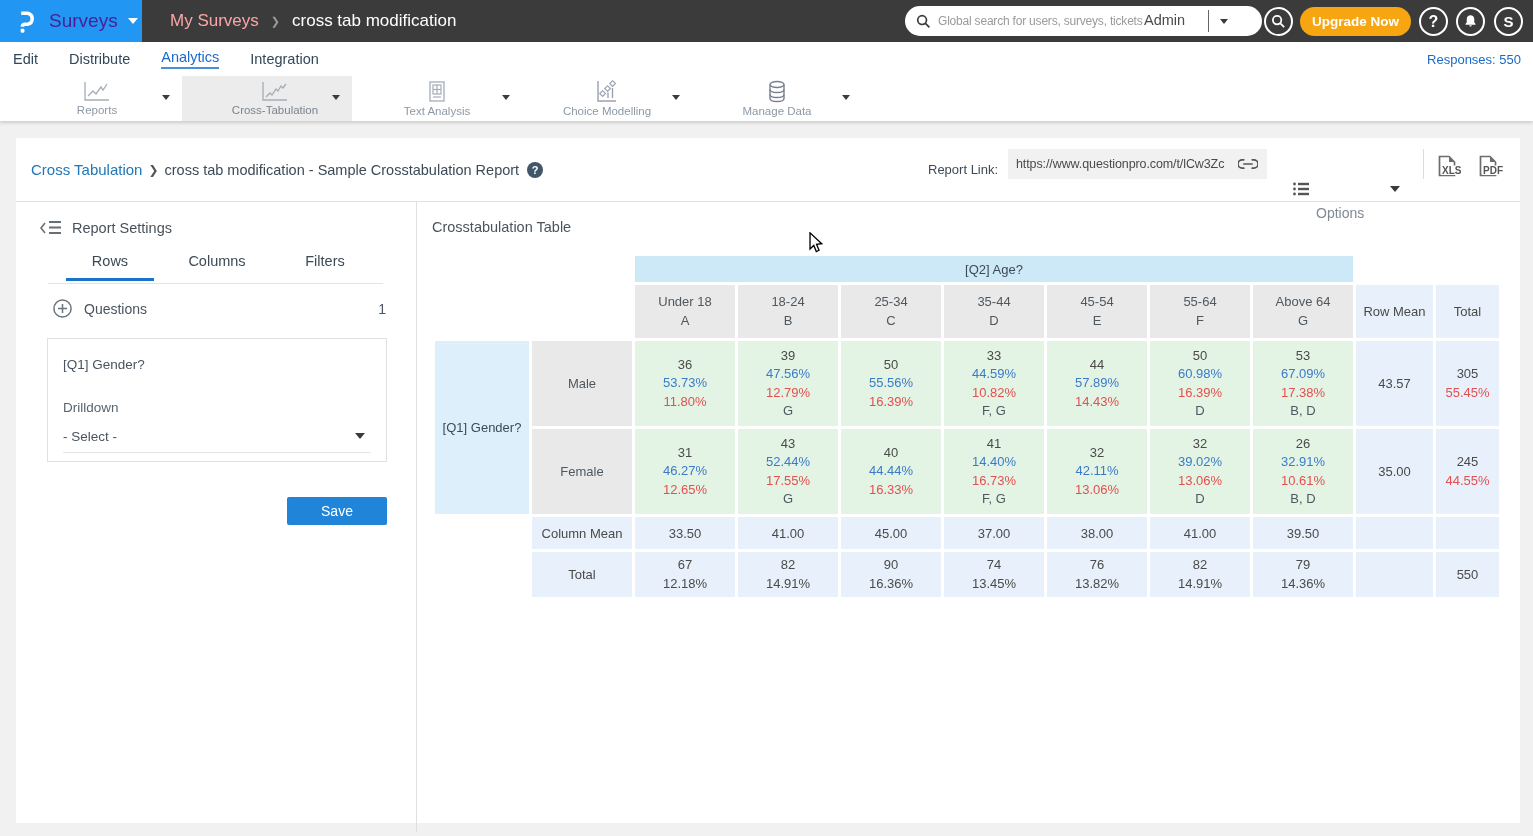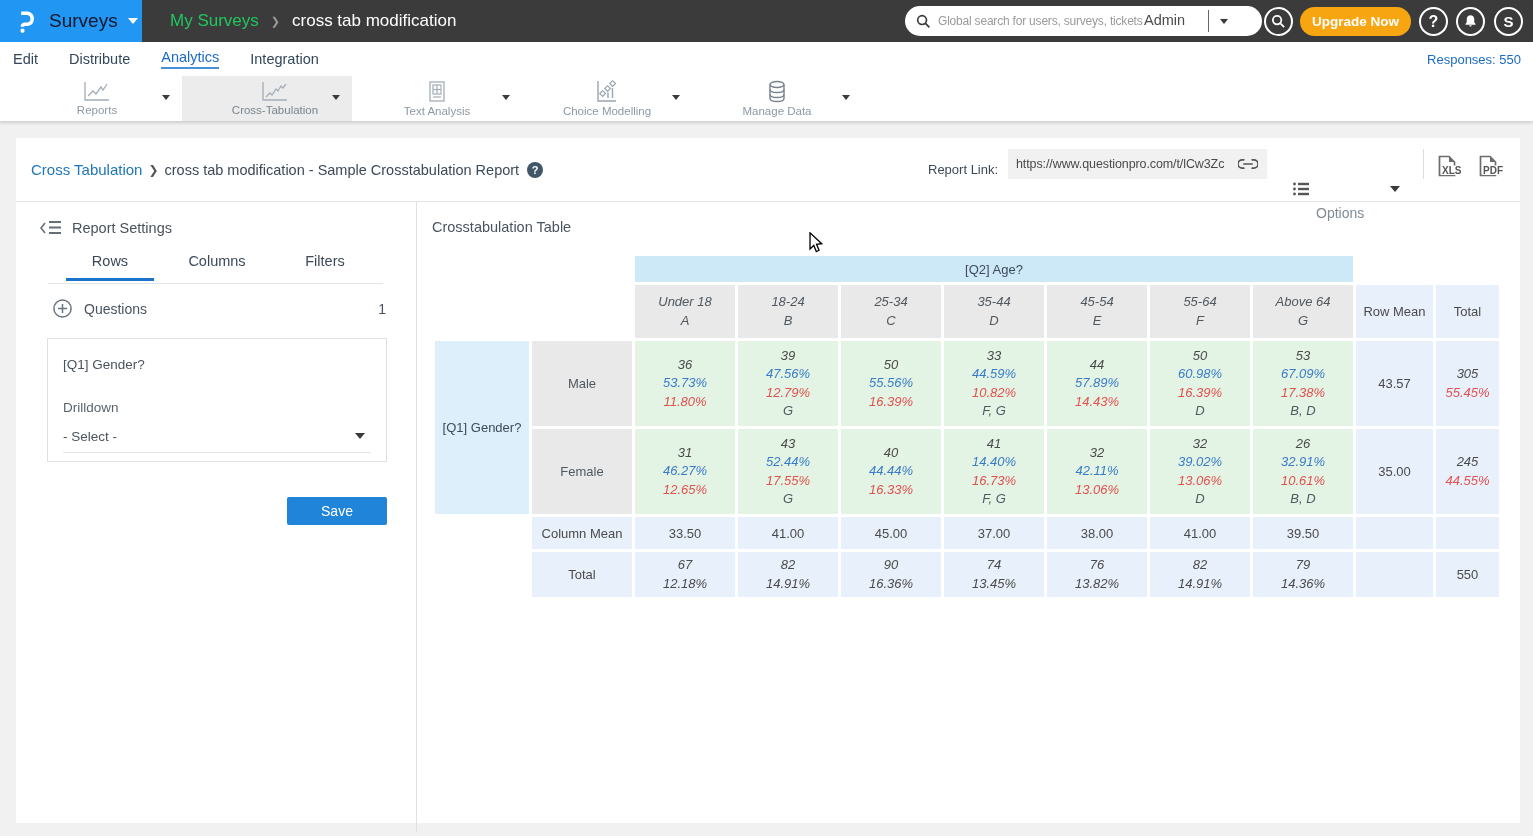--- a/index.html
+++ b/index.html
@@ -1,24 +1,24 @@
 <!DOCTYPE html>
 <html><head>
 <meta charset="utf-8">
 <style>
 * { margin:0; padding:0; box-sizing:border-box; }
 html,body { width:1533px; height:836px; overflow:hidden; font-family:"Liberation Sans", sans-serif; background:#f1f1f1; }
 
 
 .topbar { height:42px; background:#3b3b3b; display:flex; align-items:center; position:relative; }
-.logo { width:142px; height:42px; background:#2196f3; display:flex; align-items:center; padding-left:20px; color:#0f172a; }
+.logo { width:142px; height:42px; background:#2196f3; display:flex; align-items:center; padding-left:20px; color:#4c1d95; }
 .logo .ptext { font-size:19px; margin-left:14px; }
 .logo .caret { margin-left:10px; }
 .caret { width:0; height:0; border-left:5px solid transparent; border-right:5px solid transparent; border-top:6px solid currentColor; display:inline-block; }
-.crumb1 { color:#22c55e; font-size:17px; margin-left:28px; }
+.crumb1 { color:#fca5a5; font-size:17px; margin-left:28px; }
 .crumb-sep { color:#9a9a9a; font-size:11px; margin:0 12px; }
 .crumb2 { color:#fff; font-size:17px; }
 .searchpill { position:absolute; left:905px; top:6px; width:357px; height:30px; background:#fff; border-radius:15px; }
 .searchpill svg { position:absolute; left:11px; top:8px; }
 .searchpill .ph { position:absolute; left:33px; top:8px; width:205px; color:#9a9a9a; font-size:12px; letter-spacing:-0.2px; white-space:nowrap; overflow:hidden; }
 .searchpill .admin { position:absolute; left:239px; top:6px; color:#4a4a4a; font-size:14.5px; }
 .searchpill .vline { position:absolute; left:303px; top:4px; width:1px; height:22px; background:#666; }
 .searchpill .dcaret { position:absolute; left:315px; top:13px; color:#3b3b3b; }
 .circbtn { position:absolute; top:7px; width:29px; height:29px; border-radius:50%; border:2px solid #fff; display:flex; align-items:center; justify-content:center; color:#fff; font-size:14px; font-weight:bold; }
 .upgrade { position:absolute; left:1300px; top:7px; width:111px; background:#f7a511; color:#fff; font-size:13.5px; font-weight:bold; height:29px; border-radius:15px; display:flex; align-items:center; justify-content:center; }
@@ -77,21 +77,21 @@
 table.ct { border-collapse:separate; border-spacing:3px; position:absolute; left:15px; top:51px; table-layout:fixed; font-size:13px; color:#4a4a4a; }
 table.ct td { text-align:center; vertical-align:middle; padding:0; }
 .hblue { background:#cde9f8; color:#3c4a58; }
 .hblue2 { background:#dceffa; color:#3c4a58; }
 .hgray { background:#e9e9e9; color:#50585f; }
 .grn { background:#e3f4e4; }
 .blu { background:#e8f1fb; }
 .b { color:#3a7bc8; }
 .r { color:#e25050; }
 .ltr { color:#50585f; }
-.lh { line-height:18.5px;font-style:italic; }
+.lh { line-height:18.5px; }
 </style>
 </head>
 <body>
 
 <div class="topbar">
   <div class="logo">
     <svg width="15" height="23" viewBox="0 0 14 22">
         <path d="M1 3.2 H7.2 A5.3 5.3 0 0 1 7.2 13.6 H4.6 Q2.1 13.6 2.1 15.7 V16.1" fill="none" stroke="#fff" stroke-width="3.4"></path>
         <rect x="0.4" y="18" width="3.7" height="3.7" rx="1.1" fill="#fff"></rect>
       </svg>

